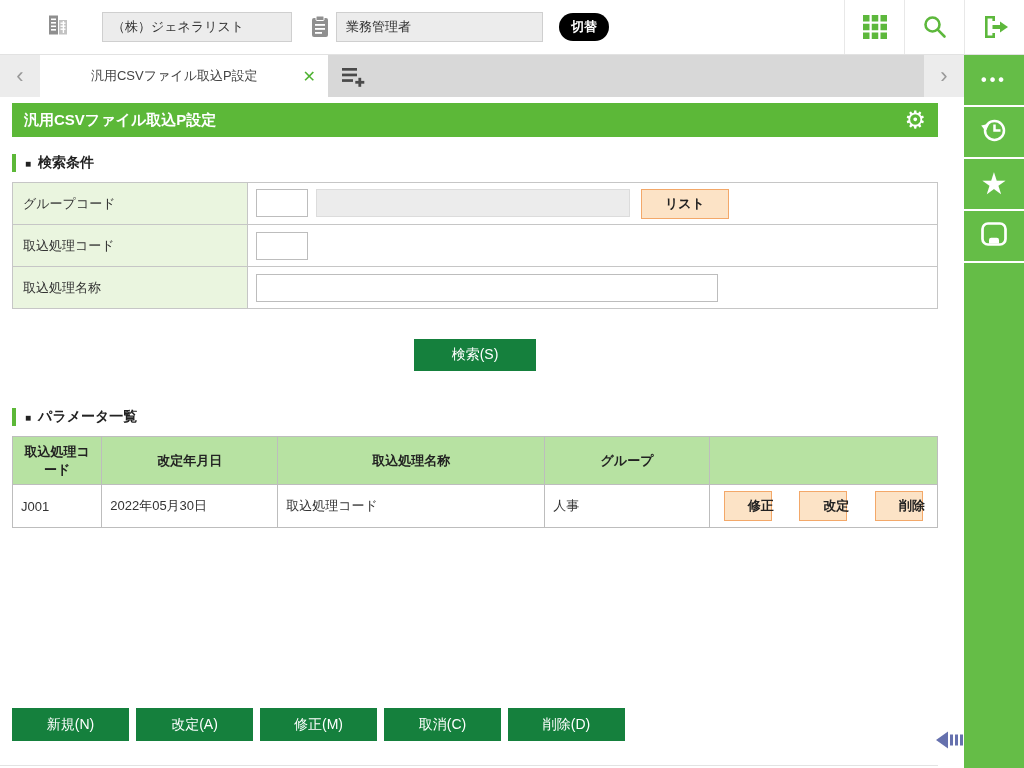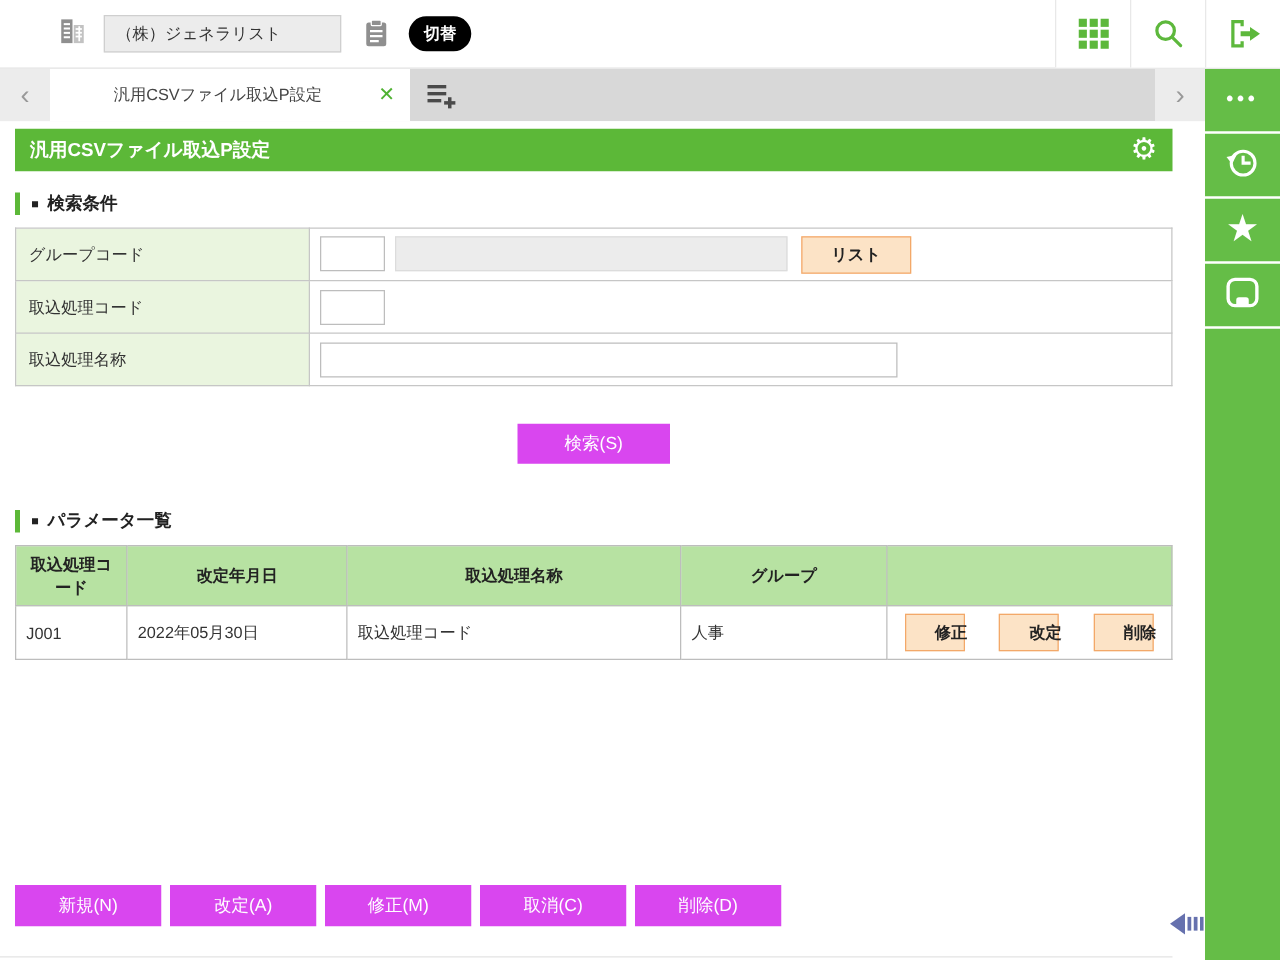--- a/index.html
+++ b/index.html
@@ -5,21 +5,21 @@
   * { margin:0; padding:0; box-sizing:border-box; }
   html,body { width:1024px; height:768px; overflow:hidden; background:#fff;
     font-family:"Liberation Sans","DejaVu Sans",sans-serif; }
 
   
   .topbar { width:1024px; height:55px; background:#fff; display:flex; align-items:center;
     border-bottom:1px solid #e2e2e2; position:relative; z-index:3; }
   .topbar-left { display:flex; align-items:center; padding-left:46px; }
   .txt-input { height:30px; background:#ececec; border:1px solid #cfcfcf; font-size:13px;
     color:#333; padding:0 9px; font-family:inherit; }
-  .company-input { width:190px; margin-left:13px; }
+  .company-input { width:190px; margin-left:32px; }
   .role-input { width:207px; margin-left:6px; }
   .clip-wrap { margin-left:18px; display:flex; align-items:center; }
   .switch-btn { margin-left:16px; width:50px; height:28px; border:none; border-radius:14px;
     background:#000000; color:#fff; font-size:13px; cursor:pointer; font-family:inherit;font-weight:bold; }
   .topbar-right { margin-left:auto; display:flex; height:100%; }
   .icon-cell { width:60px; height:100%; display:flex; align-items:center; justify-content:center;
     border-left:1px solid #e8e8e8; cursor:pointer; background:#fff; }
 
   
   .tabbar { width:964px; height:42px; background:#d8d8d8; display:flex; align-items:stretch; }
@@ -51,21 +51,21 @@
   .field-cell { background:#fff; padding:0 8px; }
   .inp { height:28px; border:1px solid #bdbdbd; font-family:inherit; font-size:13px; padding:0 5px; }
   .inp-small { width:52px; }
   .inp-readonly { width:314px; background:#ececec; border:1px solid #dcdcdc; margin-left:4px; }
   .inp-wide { width:462px; }
   .btn-peach { background:#fce3c6; border:1px solid #f3a869; color:#222; font-weight:bold;
     font-size:13px; height:30px; padding:0 23px; cursor:pointer; font-family:inherit; }
   .list-btn { margin-left:6px; }
 
   .search-btn-row { text-align:center; margin-top:30px; }
-  .btn-orange { background:#d946ef; border:none; color:#fff; font-size:14px; cursor:pointer; font-family:inherit; }
+  .btn-orange { background:#15803d; border:none; color:#fff; font-size:14px; cursor:pointer; font-family:inherit; }
   .search-btn { width:122px; height:32px; }
 
   .params-section { margin-top:37px; }
   .param-table th { background:#b7e2a2; border:1px solid #bdbdbd; height:48px; font-weight:bold;
     font-size:13px; color:#222; padding:0 6px; }
   .param-table td { border:1px solid #bdbdbd; height:43px; font-size:13px; color:#333; padding:0 8px; }
   .col-code { width:95px; } .col-date { width:193px; } .col-name { width:298px; }
   .col-group { width:182px; } .col-actions { width:158px; }
   .actions-cell { padding:0 2px !important; text-align:center; white-space:nowrap; }
   .row-btn { width:41px; margin:0 12px; }
@@ -105,20 +105,21 @@
     <input class="txt-input company-input" value="（株）ジェネラリスト" style="">
     <span class="clip-wrap">
       <svg width="20" height="24" viewBox="0 0 20 24">
         <rect x="2" y="3" width="16" height="19" rx="2" fill="#8f8f8f"></rect>
         <rect x="6" y="1" width="8" height="4.5" rx="1" fill="#8f8f8f" stroke="#fff" stroke-width="1"></rect>
         <rect x="5" y="9" width="10" height="1.8" fill="#fff"></rect>
         <rect x="5" y="13" width="10" height="1.8" fill="#fff"></rect>
         <rect x="5" y="17" width="7" height="1.8" fill="#fff"></rect>
       </svg>
     </span>
+    <input class="txt-input role-input" value="業務管理者" style="">
     <button class="switch-btn">切替</button>
   </div>
   <div class="topbar-right">
     <div class="icon-cell">
       <svg width="26" height="26" viewBox="0 0 26 26" fill="#5db83c">
         <rect x="1" y="1" width="6.5" height="6.5"></rect>
           <rect x="9.75" y="1" width="6.5" height="6.5"></rect>
           <rect x="18.5" y="1" width="6.5" height="6.5"></rect>
         <rect x="1" y="9.75" width="6.5" height="6.5"></rect>
           <rect x="9.75" y="9.75" width="6.5" height="6.5"></rect>

